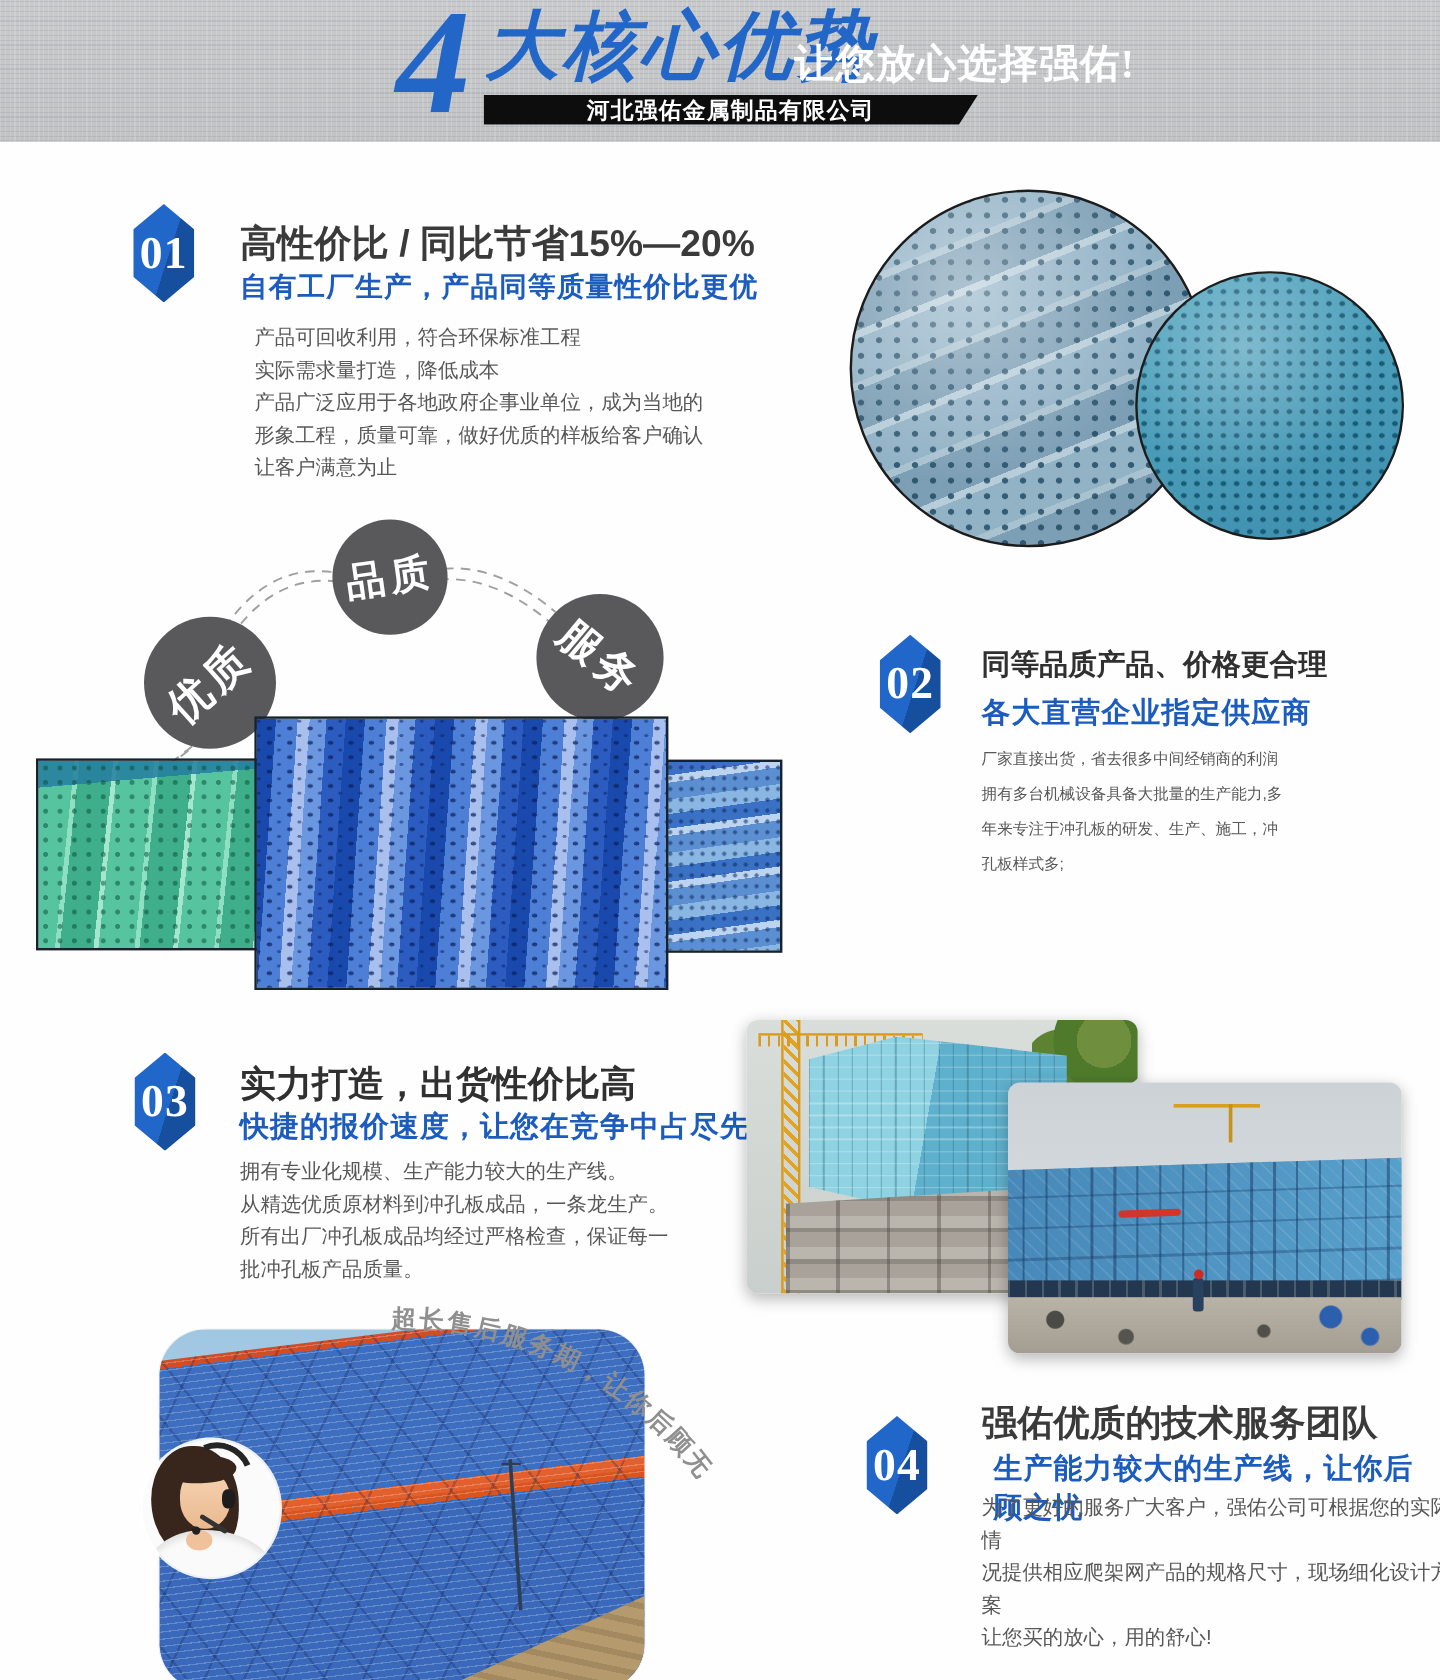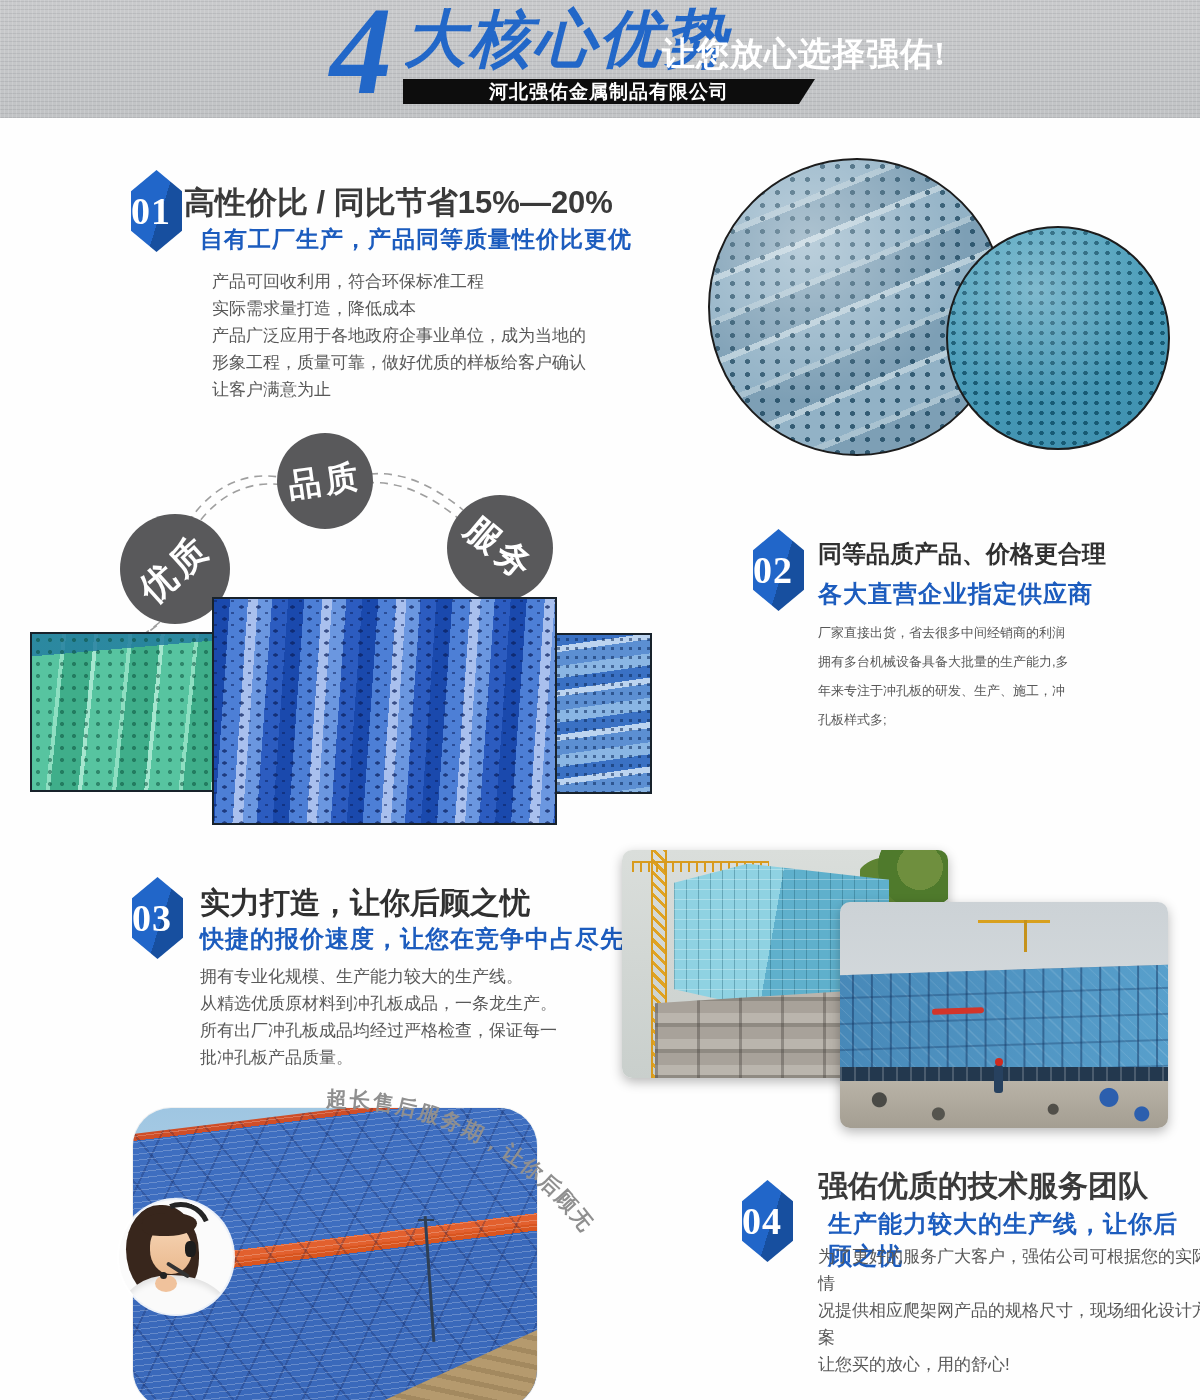--- a/index.html
+++ b/index.html
@@ -17,21 +17,21 @@
   .h-title{left:404px;top:8px;font:italic 900 62px/1 "Liberation Serif",serif;color:#2267c8;letter-spacing:3px;}
   .h-tag{left:662px;top:38px;font:900 33px/1 "Liberation Serif",serif;color:#ffffff;letter-spacing:1px;text-align:right;}
   .h-bar{left:403px;top:79px;width:412px;height:25px;background:#0d0d0d;
     clip-path:polygon(0 0,100% 0,calc(100% - 16px) 100%,0 100%);
     display:flex;align-items:center;justify-content:center;}
   .h-bar span{color:#fff;font-weight:bold;font-size:19px;letter-spacing:1px;}
 
   
   .hex{width:51px;height:82px;clip-path:polygon(50% 0,100% 26%,100% 74%,50% 100%,0 74%,0 26%);
     background:linear-gradient(108deg,#2166c9 56%,#174f9f 56%);
-    display:flex;align-items:center;justify-content:flex-start;margin-left:20px;}
+    display:flex;align-items:center;justify-content:center;}
   .hex span{color:#fff;font:bold 38px/1 "Liberation Serif",serif;letter-spacing:1px;}
 
   
   .t-sans{font-family:"Liberation Sans",sans-serif;font-weight:bold;color:#3a3a3a;margin:0;}
   .t-serif{font-family:"Liberation Serif",serif;font-weight:bold;color:#303030;margin:0;}
   .sub{font-family:"Liberation Serif",serif;font-weight:bold;color:#1c5cbe;margin:0;letter-spacing:1px;}
   .bodytxt{font-family:"Liberation Sans",sans-serif;color:#585858;white-space:pre-line;margin:0;}
 
   
   .circ{border-radius:50%;border:2px solid #1c1c1c;}
@@ -157,21 +157,21 @@
   .w-mictip{left:36%;top:63%;width:7px;height:7px;background:#222;border-radius:50%;}
   .w-hand{left:32%;top:66%;width:22px;height:17px;background:#f0c29c;border-radius:50%;}
 
   
   #arc-slogan{left:316px;top:1062px;z-index:4;}
   #arc-slogan text{font-family:"Liberation Sans",sans-serif;font-weight:bold;font-size:21px;fill:#8f8f8f;letter-spacing:2px;}
 
   
   #s1-hex{left:111px;top:170px;} #s2-hex{left:733px;top:529px;}
   #s3-hex{left:112px;top:877px;} #s4-hex{left:722px;top:1180px;}
-  #s1-title{left:184px;top:182px;font-size:31px;}
+  #s1-title{left:200px;top:182px;font-size:31px;}
   #s1-sub{left:200px;top:224px;font-size:23px;}
   #s1-body{left:212px;top:268px;font-size:17px;line-height:27px;width:470px;}
   #s2-title{left:818px;top:538px;font-size:24px;}
   #s2-sub{left:818px;top:578px;font-size:24px;}
   #s2-body{left:818px;top:618px;font-size:13px;line-height:29px;width:380px;}
   #s3-title{left:200px;top:883px;font-size:30px;}
   #s3-sub{left:200px;top:923px;font-size:24px;}
   #s3-body{left:200px;top:963px;font-size:17px;line-height:27px;width:470px;}
   #s4-title{left:818px;top:1166px;font-size:30px;}
   #s4-sub{left:828px;top:1208px;font-size:24px;}
@@ -241,21 +241,21 @@
     <p class="abs bodytxt" id="s2-body">厂家直接出货，省去很多中间经销商的利润
 拥有多台机械设备具备大批量的生产能力,多
 年来专注于冲孔板的研发、生产、施工，冲
 孔板样式多;</p>
   </section>
 
   <section>
     <div class="abs hex" id="s3-hex">
       <span>03</span>
     </div>
-    <h2 class="abs t-serif" id="s3-title">实力打造，让你后顾之忧</h2>
+    <h2 class="abs t-serif" id="s3-title">实力打造，出货性价比高</h2>
     <h3 class="abs sub" id="s3-sub">快捷的报价速度，让您在竞争中占尽先机</h3>
     <p class="abs bodytxt" id="s3-body">拥有专业化规模、生产能力较大的生产线。
 从精选优质原材料到冲孔板成品，一条龙生产。
 所有出厂冲孔板成品均经过严格检查，保证每一
 批冲孔板产品质量。</p>
   </section>
 
   <div class="abs photo" id="photo1">
     <div class="abs p1-leaves"></div>
     <div class="abs p1-mast"></div>

